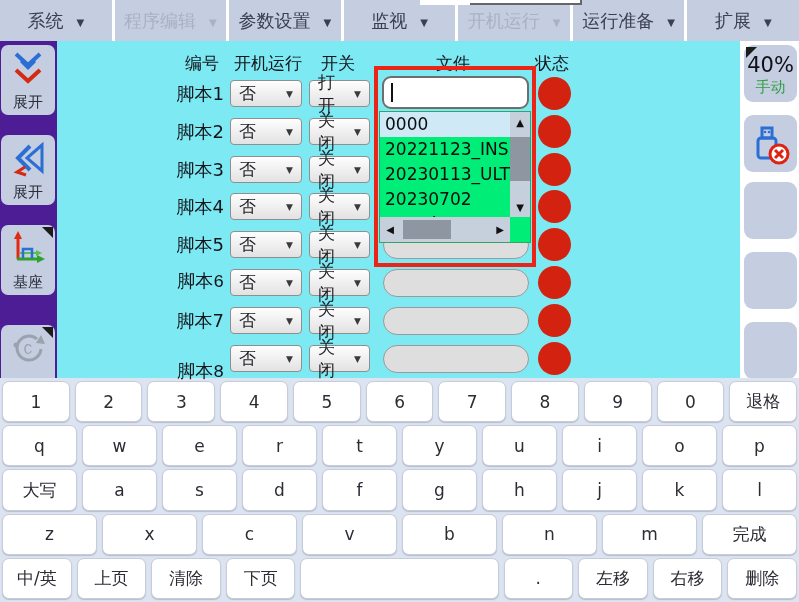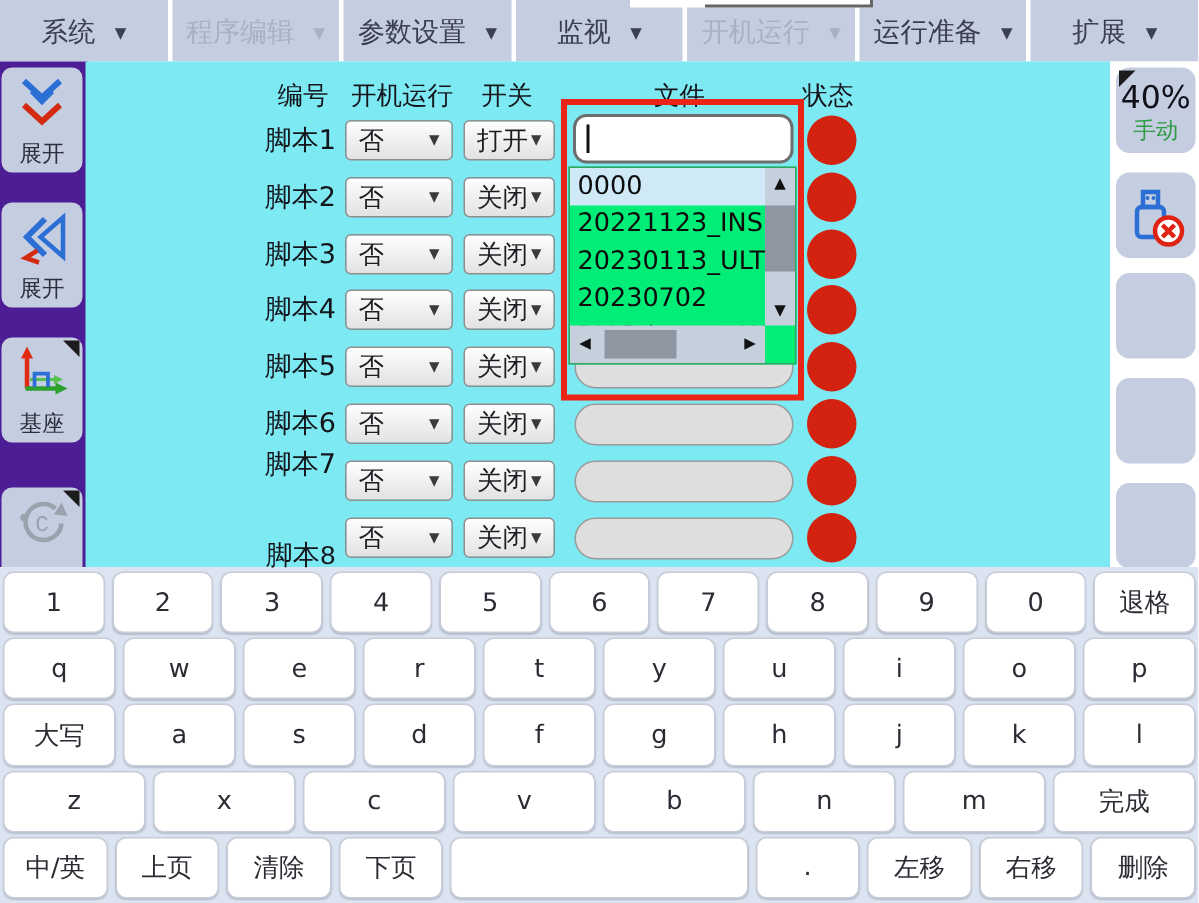--- a/index.html
+++ b/index.html
@@ -28,21 +28,21 @@
   .th{position:absolute;top:52px;height:20px;font-size:17px;color:#14141b;text-align:center;z-index:2;}
   #h-num{left:173px;width:58px;} #h-run{left:222px;width:92px;} #h-sw{left:306px;width:64px;}
   #h-file{left:421px;width:64px;} #h-st{left:521px;width:62px;}
   .row-name{position:absolute;left:156px;width:68px;height:27px;font-size:18px;color:#14141b;
             text-align:right;line-height:27px;z-index:2;}
   .sel{position:absolute;height:27px;background:linear-gradient(#fefefe,#e2e2e2);border:1px solid #8f8f8f;
        border-radius:4px;display:flex;align-items:center;justify-content:space-between;padding:0 8px;
        font-size:17px;color:#1c1c22;box-sizing:border-box;z-index:2;}
   .sel .arr{font-size:9px;color:#3a3a3a;}
   .sel.autorun{left:230px;width:72px;}
-  .sel.switch{left:309px;width:61px;}
+  .sel.switch{left:309px;width:61px;gap:12px;}
   .pill{position:absolute;left:383px;width:146px;height:28px;background:#dedede;border:1px solid #9a9a9a;
         border-radius:14px;box-sizing:border-box;z-index:1;}
   .dot{position:absolute;left:538px;width:33px;height:33px;border-radius:50%;background:#d3220f;z-index:2;}
 
   
   .red-frame{position:absolute;left:374px;top:66px;width:162px;height:201px;border:4px solid #ea2517;
              box-sizing:border-box;z-index:8;pointer-events:none;}
   .file-input{position:absolute;left:382px;top:76px;width:147px;height:33px;background:#fff;
               border:2px solid #6e6e6e;border-radius:9px;box-sizing:border-box;z-index:9;}
   .cursor-bar{position:absolute;left:7px;top:5px;width:2px;height:19px;background:#111;}
@@ -212,32 +212,32 @@
       <div class="sel autorun" style="top: 231px;">
         <span>否</span>
         <span class="arr">▼</span>
       </div>
       <div class="sel switch" style="top: 231px;">
         <span>关闭</span>
         <span class="arr">▼</span>
       </div>
       <div class="pill" style="top: 231px;"></div>
       <div class="dot" style="top: 228px;"></div>
-      <div class="row-name" style="top: 269px;">脚本6</div>
+      <div class="row-name" style="top: 269px; font-family: Liberation Mono, monospace;">脚本6</div>
       <div class="sel autorun" style="top: 269px;">
         <span>否</span>
         <span class="arr">▼</span>
       </div>
       <div class="sel switch" style="top: 269px;">
         <span>关闭</span>
         <span class="arr">▼</span>
       </div>
       <div class="pill" style="top: 269px;"></div>
       <div class="dot" style="top: 266px;"></div>
-      <div class="row-name" style="top: 296px;">脚本7</div>
+      <div class="row-name" style="top: 307px;">脚本7</div>
       <div class="sel autorun" style="top: 307px;">
         <span>否</span>
         <span class="arr">▼</span>
       </div>
       <div class="sel switch" style="top: 307px;">
         <span>关闭</span>
         <span class="arr">▼</span>
       </div>
       <div class="pill" style="top: 307px;"></div>
       <div class="dot" style="top: 304px;"></div>

